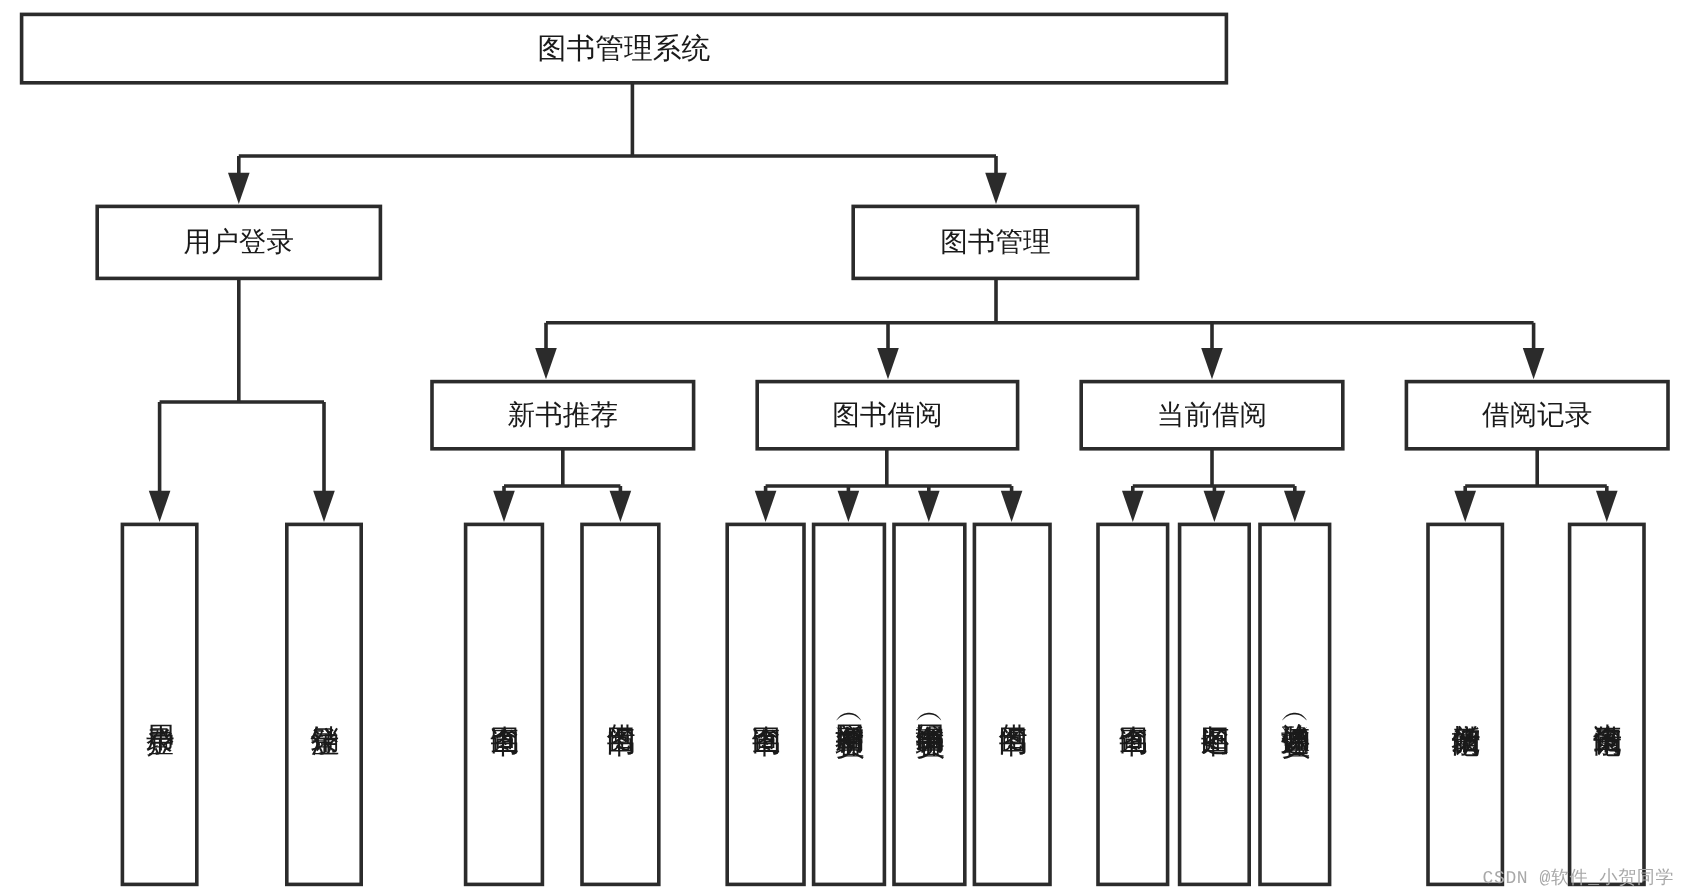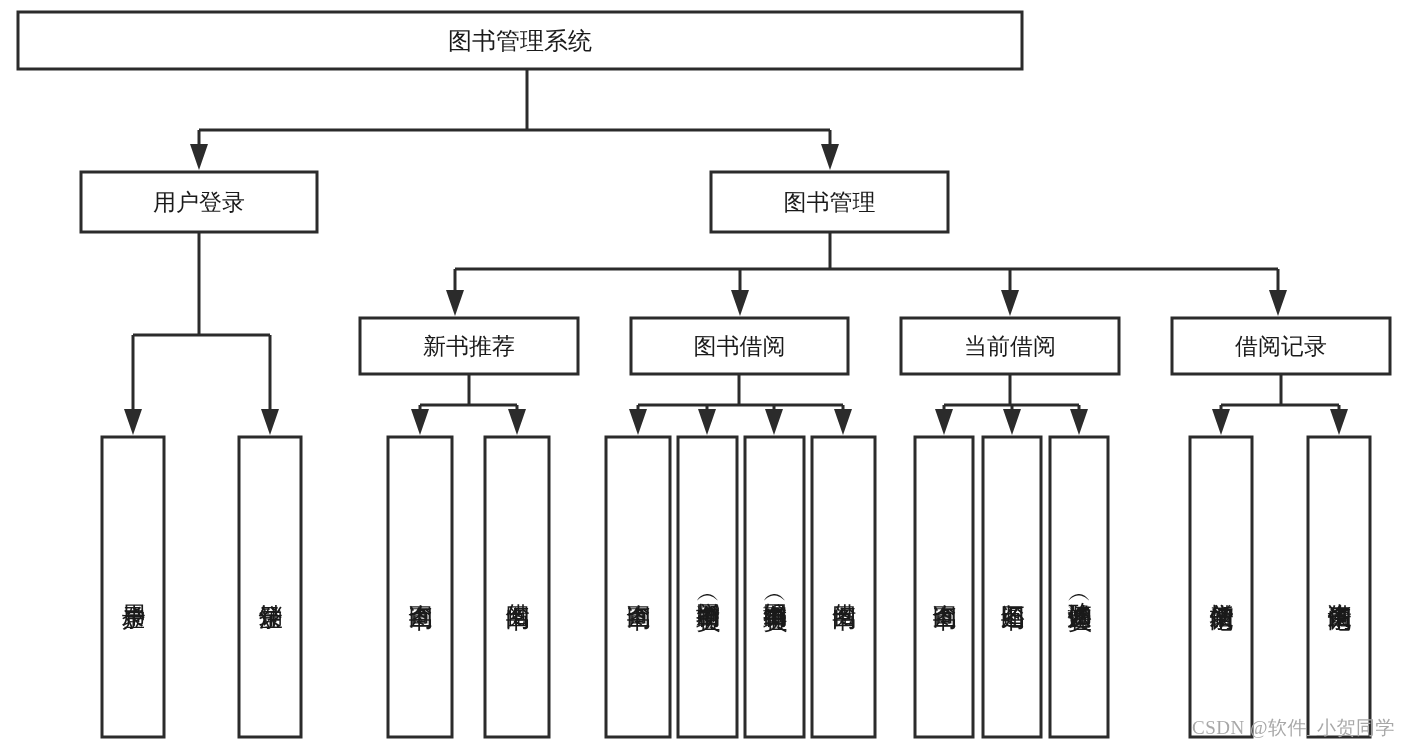--- a/index.html
+++ b/index.html
@@ -73,22 +73,22 @@
     line-height: 1.06;
     color: #1a1a1a;
     letter-spacing: 1px;
     white-space: nowrap;
     text-align: center;
   }
   .watermark {
     position: absolute;
     right: 10px;
     bottom: 6px;
-    font-family: Liberation Serif, serif;
-    font-size: 19px;
+    font-family: Liberation Mono, monospace;
+    font-size: 15px;
     color: #a8a8a8;
     white-space: nowrap;
     letter-spacing: 0.5px;
   }
 </style>
 </head>
 <body>
 
 <div id="diagram-root">
   <svg id="flow-svg" viewBox="0 0 1405 747" xmlns="http://www.w3.org/2000/svg">

